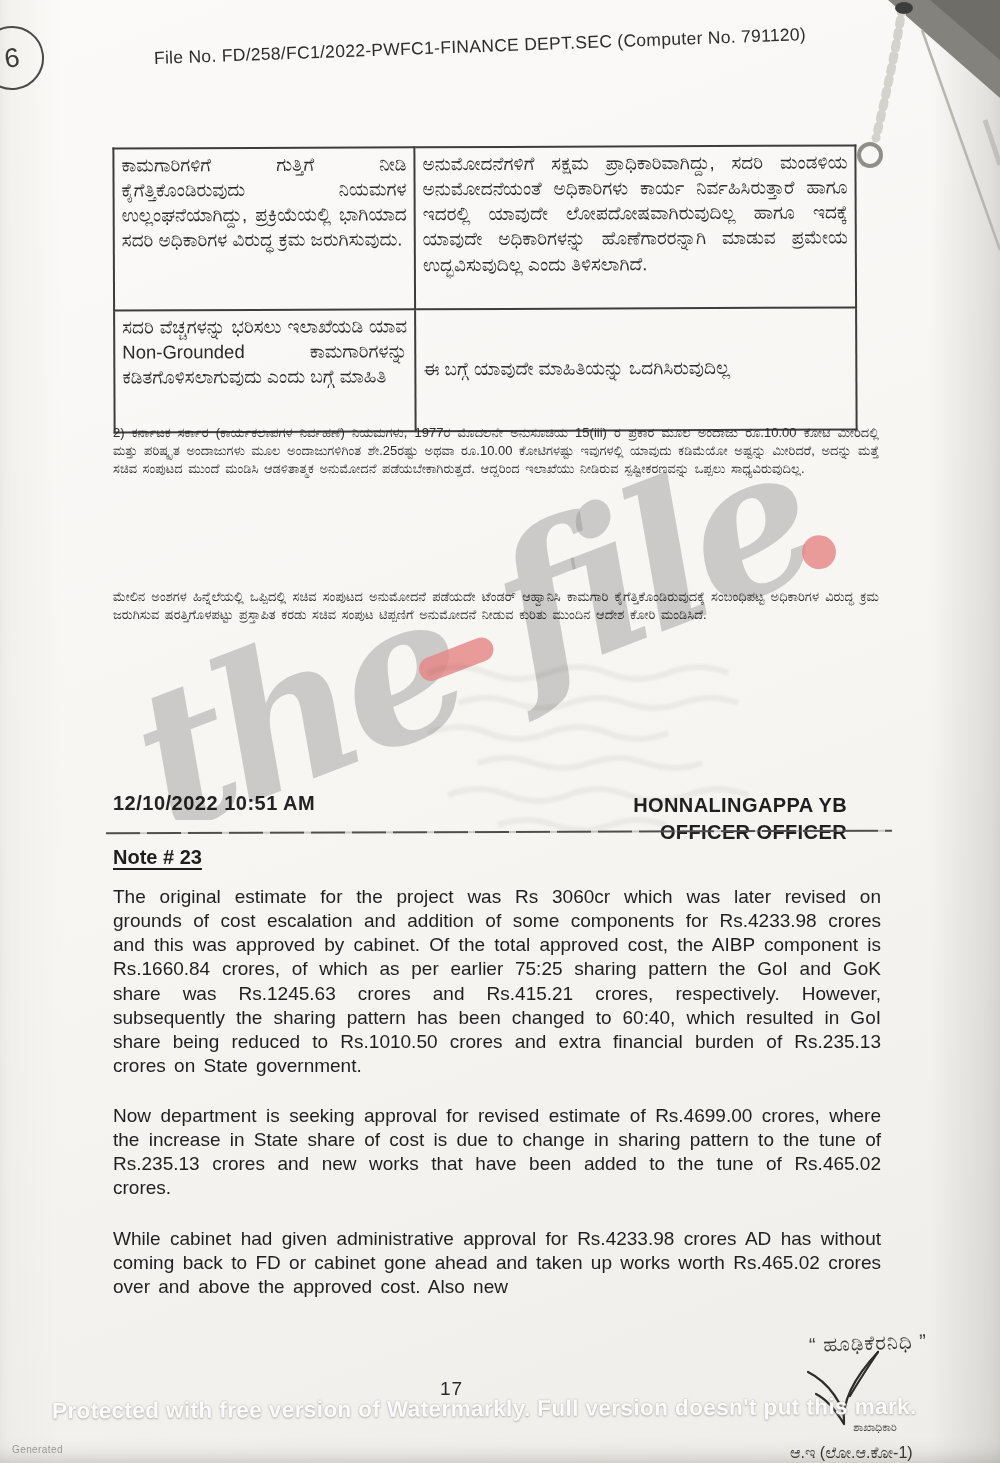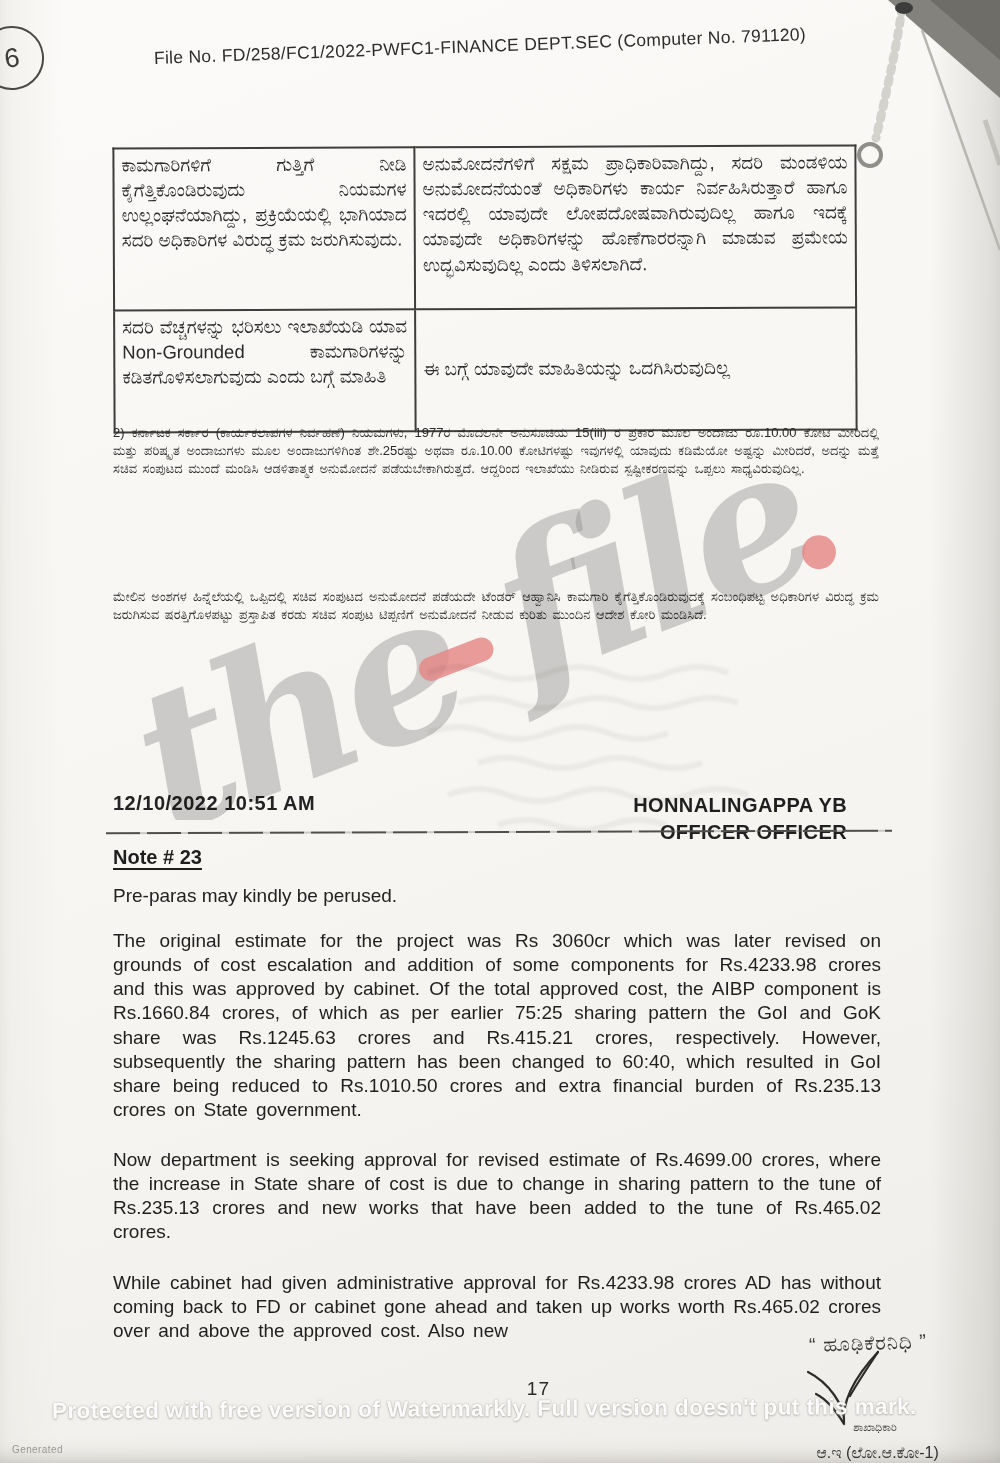--- a/index.html
+++ b/index.html
@@ -49,23 +49,23 @@
   .note-heading{font-weight:bold;font-size:20px;color:#1e1e1e;text-decoration:underline;text-underline-offset:4px;
     text-decoration-thickness:2px;display:inline-block;margin-bottom:16px;}
   .note-intro{font-size:19px;color:#222;margin-bottom:22px;}
   .note-para{font-size:19px;line-height:1.27;text-align:justify;word-spacing:3px;color:#1f1f1f;margin:0 0 26px 0;}
 
   
   .hand-quote{left:768px;top:1332px;width:200px;font-size:20px;color:#3a3a38;transform:rotate(-2deg);
     text-align:center;letter-spacing:1px;}
   .sig-svg{left:792px;top:1348px;}
   .sig-designation{left:795px;top:1421px;width:160px;text-align:center;font-size:11px;color:#333;}
-  .sig-section{left:790px;top:1444px;width:175px;text-align:center;font-size:16px;color:#333;}
+  .sig-section{left:790px;top:1444px;width:175px;text-align:left;font-size:16px;color:#333;}
 
-  .page-number{left:440px;top:1378px;width:110px;text-align:right;font-size:19px;color:#2a2a2a;letter-spacing:1px;}
+  .page-number{left:440px;top:1378px;width:110px;text-align:left;font-size:19px;color:#2a2a2a;letter-spacing:1px;}
 
   
   .logo-wm{left:85px;top:360px;pointer-events:none;mix-blend-mode:multiply;}
   .footer-wm{left:52px;top:1396px;width:920px;font-weight:bold;font-size:22.5px;color:rgba(255,255,255,.95);
     white-space:nowrap;letter-spacing:.4px;transform:rotate(-.3deg);
     text-shadow:0 0 2px rgba(170,168,162,.85), 0 1px 2px rgba(140,138,132,.5);}
   .generated-frag{left:4px;top:1444px;font-size:10px;color:#9a9894;letter-spacing:.4px;margin-left:8px;}
 
   .ghost{left:388px;top:655px;pointer-events:none;opacity:.5;}
 </style>
@@ -123,21 +123,20 @@
     <span class="meta-officer">
       <span>HONNALINGAPPA YB</span><br>
       <span>OFFICER OFFICER</span>
     </span>
   </div>
 
   <div class="abs scan-divider"></div>
 
   <div class="abs note-block">
     <div class="note-heading">Note # 23</div><br>
-    <div class="note-intro">Pre-paras may kindly be perused.</div>
     <p class="note-para">The original estimate for the project was Rs 3060cr which was later revised on grounds of cost escalation and addition of some components for Rs.4233.98 crores and this was approved by cabinet. Of the total approved cost, the AIBP component is Rs.1660.84 crores, of which as per earlier 75:25 sharing pattern the GoI and GoK share was Rs.1245.63 crores and Rs.415.21 crores, respectively. However, subsequently the sharing pattern has been changed to 60:40, which resulted in GoI share being reduced to Rs.1010.50 crores and extra financial burden of Rs.235.13 crores on State government.</p>
     <p class="note-para">Now department is seeking approval for revised estimate of Rs.4699.00 crores, where the increase in State share of cost is due to change in sharing pattern to the tune of Rs.235.13 crores and new works that have been added to the tune of Rs.465.02 crores.</p>
     <p class="note-para">While cabinet had given administrative approval for Rs.4233.98 crores AD has without coming back to FD or cabinet gone ahead and taken up works worth Rs.465.02 crores over and above the approved cost. Also new</p>
   </div>
 
   <div class="abs hand-quote">“ ಹೂಢಿಕೆರನಿಧಿ ”</div>
   <svg class="abs sig-svg" width="120" height="84" viewBox="0 0 120 84">
     <g stroke="#2c2c2a" stroke-width="2.2" fill="none" stroke-linecap="round">
       <path d="M16 24 C 36 34, 54 58, 52 76 C 50 58, 58 34, 86 4"></path>
       <path d="M52 76 C 46 66, 36 52, 24 46"></path>

